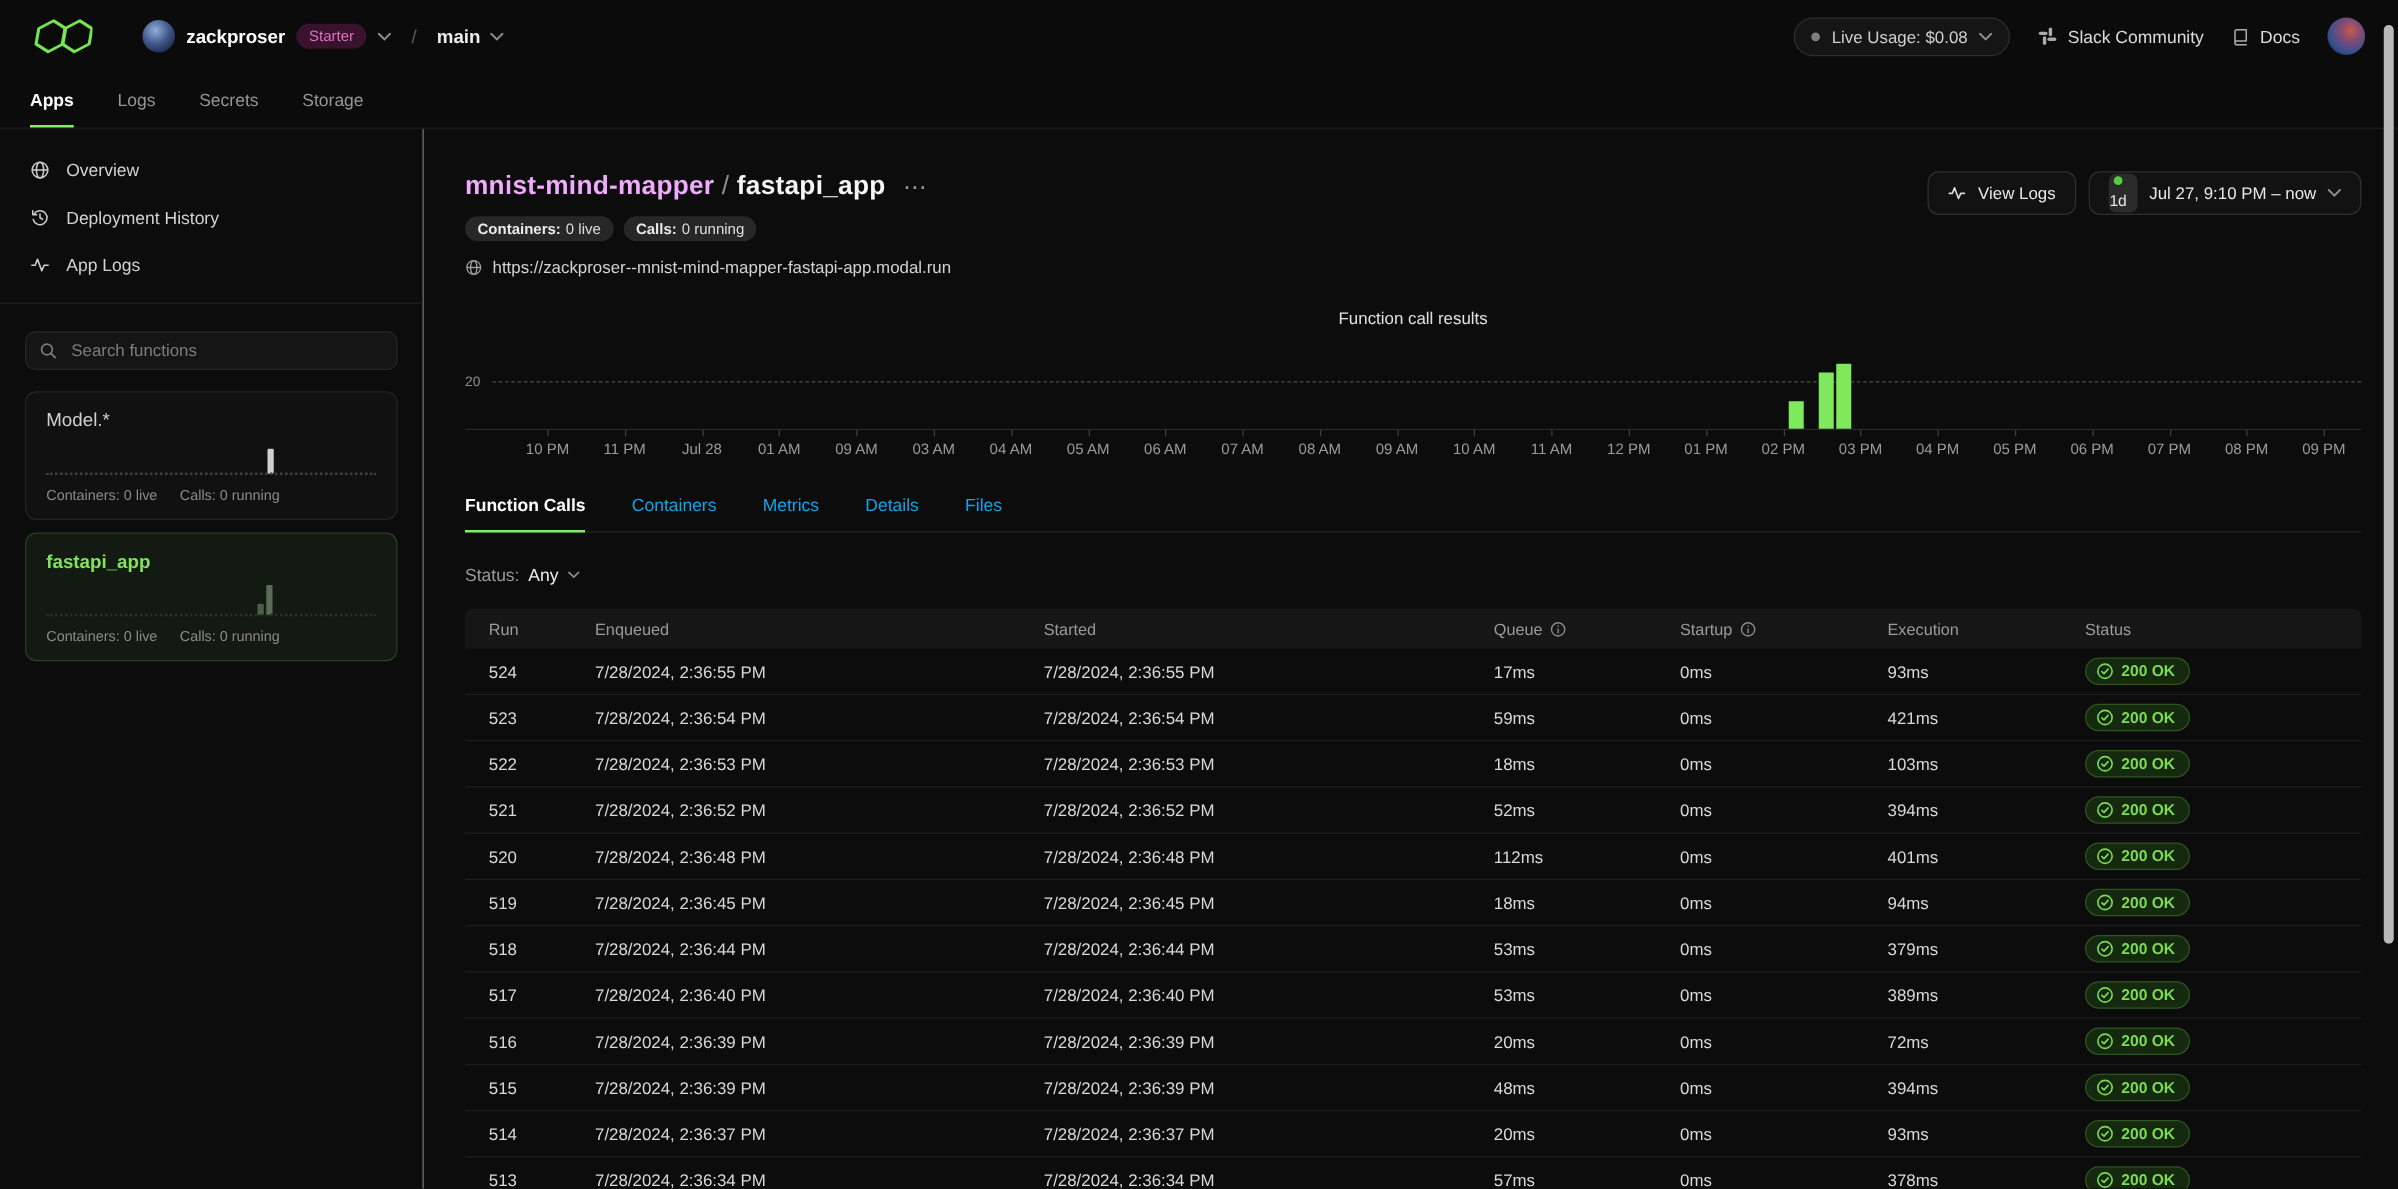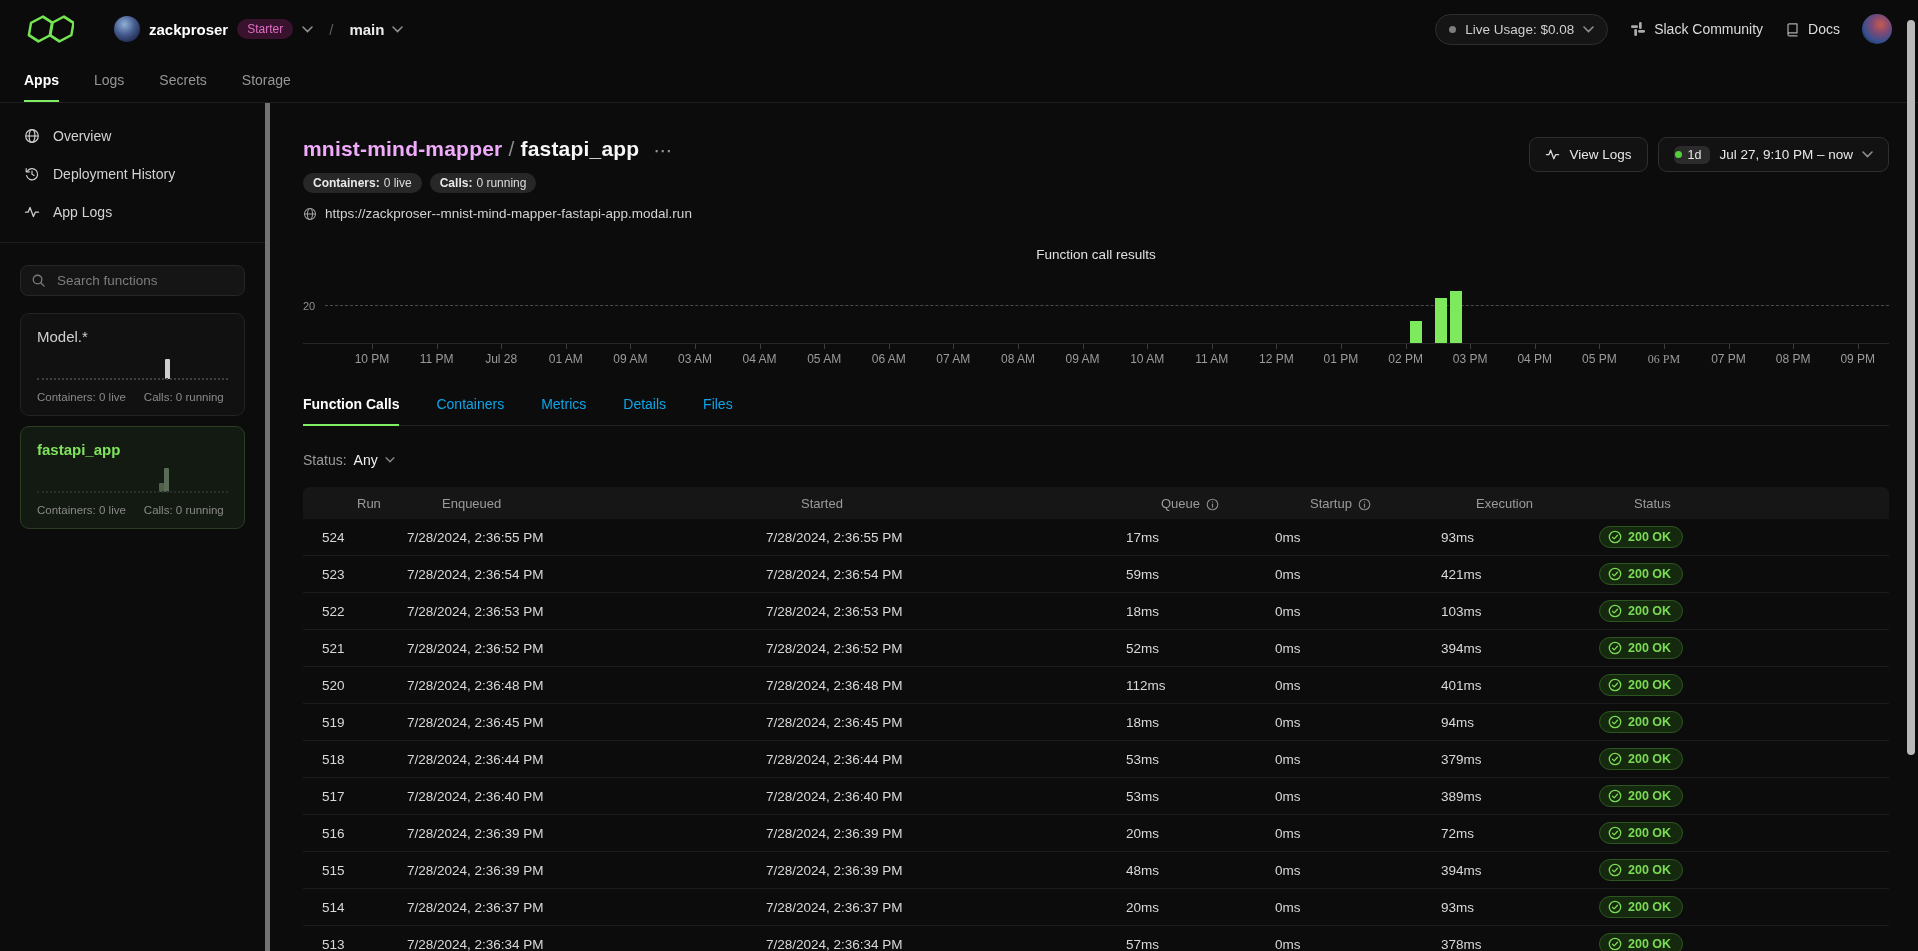--- a/index.html
+++ b/index.html
@@ -30,21 +30,21 @@
   .gray-dot { width:7px; height:7px; border-radius:50%; background:#7e7e7e; }
   .tb-link { display:flex; align-items:center; gap:8px; color:#dcdcdc; font-size:14px; cursor:pointer; }
   .tb-link .icon { color:#ababab; }
   .tabs-row { display:flex; gap:35px; padding:0 24px; height:44px; }
   .ptab { font-size:14px; color:#969696; display:flex; align-items:center; position:relative; cursor:pointer; }
   .ptab.active { color:#ffffff; font-weight:600; }
   .ptab.active::after { content:""; position:absolute; left:0; right:0; bottom:0; height:2px; background:#7fee64; }
 
   
   .layout { display:flex; height:848px; overflow:hidden; }
-  .sidebar { width:270px; flex:none; border-right:5px solid #737373; padding-top:14px; }
+  .sidebar { width:339px; flex:none; border-right:1px solid #737373; padding-top:14px; }
   .side-item { display:flex; align-items:center; gap:13px; height:38px; padding:0 24px; font-size:14px; color:#d2d2d2; cursor:pointer; }
   .sicon { color:#cdcdcd; width:16px; display:flex; }
   .side-divider { border-top:1px solid #1e1e1e; margin-top:11px; }
   .search-box { margin:22px 20px 0; height:31px; background:#151515; border:1px solid #262626; border-radius:8px;
     display:flex; align-items:center; gap:9px; padding:0 10px; color:#7d7d7d; }
   .search-box input { background:transparent; border:none; outline:none; color:#dadada; font-size:13.5px; font-family:inherit; width:100%; }
   .search-box input::placeholder { color:#7d7d7d; }
   .func-card { margin:17px 20px 0; border:1px solid #232323; background:#111111; border-radius:9px; padding:14px 16px 12px; cursor:pointer; }
   .func-card + .func-card { margin-top:10px; }
   .fc-title { font-size:15px; color:#cfcfcf; font-weight:500; }
@@ -67,21 +67,21 @@
   .ellipsis { color:#9a9a9a; font-size:19px; cursor:pointer; line-height:8px; padding-top:4px; }
   .badges { display:flex; gap:8px; margin-top:12px; }
   .badge-pill { background:#272727; border-radius:10px; padding:3px 10px; font-size:12px; color:#dedede; }
   .badge-pill b { font-weight:700; margin-right:4px; color:#e9e9e9; }
   .url-line { display:flex; align-items:center; gap:8px; margin-top:13px; font-size:13.5px; color:#d3d3d3; cursor:pointer; }
   .url-line .icon { color:#9f9f9f; }
   .head-actions { display:flex; gap:10px; }
   .btn { display:flex; align-items:center; gap:9px; height:35px; padding:0 15px; border:1px solid #2f2f2f; background:#121212;
     border-radius:9px; color:#e7e7e7; font-size:13.5px; font-family:inherit; cursor:pointer; }
   .btn .icon { color:#d9d9d9; }
-  .chip { display:flex; align-items:center; gap:6px; background:#2b2b2b; border-radius:6px; padding:2px 9px 2px 1px; font-size:12.5px; }
+  .chip { display:flex; align-items:center; gap:6px; background:#2b2b2b; border-radius:6px; padding:2px 9px 2px 1px; font-size:12.5px;flex-direction:column; }
   .chip .gdot { width:7px; height:7px; border-radius:50%; background:#52cf3a; }
   .chev { color:#8d8d8d; }
 
   
   .chart-title { text-align:center; margin-top:26px; font-size:13.5px; color:#e0e0e0; }
   .plot { position:relative; height:78px; margin-top:4px; border-bottom:1px solid #282828; }
   .grid-label { position:absolute; left:0; bottom:31px; font-size:11px; color:#8f8f8f; }
   .gridline { position:absolute; left:22px; right:0; bottom:37px; border-top:1px dashed #4b4b4b; }
   .cbar { position:absolute; bottom:0; width:12px; background:#7fe95e; }
   .xaxis { position:relative; height:30px; }
@@ -94,21 +94,21 @@
   .ctab.active { color:#ffffff; font-weight:600; }
   .ctab.active::after { content:""; position:absolute; left:0; right:0; bottom:-1px; height:2px; background:#7fee64; }
   .filter-row { display:flex; align-items:center; gap:7px; margin-top:26px; font-size:14px; cursor:pointer; width:fit-content; }
   .f-label { color:#9a9a9a; }
   .f-value { color:#f0f0f0; }
 
   
   .table { margin-top:19px; }
   .tgrid { display:grid; grid-template-columns:85px 359px 360px 149px 166px 158px 1fr; padding-left:19px; align-items:center; }
   .thead { background:#161616; height:32px; border-radius:6px 6px 0 0; color:#9b9b9b; font-size:13px; }
-  .th { display:flex; align-items:flex-end; gap:6px;margin-left:35px; }
+  .th { display:flex; align-items:center; gap:6px; }
   .th .icon { color:#8a8a8a; display:flex; }
   .trow { height:37px; border-bottom:1px solid #1c1c1c; color:#d9d9d9; font-size:13.5px; cursor:pointer; }
   .status-badge { display:inline-flex; align-items:center; gap:6px; background:#15290e; border:1px solid #2d5520;
     color:#7bdb55; border-radius:999px; padding:3px 11px 3px 8px; font-size:12.5px; font-weight:600; }
 
   .scroll-thumb { position:absolute; top:20px; right:3px; width:8px; height:735px; background:#b9b9b9; border-radius:4px; z-index:10; cursor:pointer; }
 </style>
 </head>
 <body>
 
@@ -344,21 +344,21 @@
             <span class="xlabel" style="left: 65.445%;">01 PM</span>
             <span class="xtick" style="left: 69.518%;"></span>
             <span class="xlabel" style="left: 69.518%;">02 PM</span>
             <span class="xtick" style="left: 73.591%;"></span>
             <span class="xlabel" style="left: 73.591%;">03 PM</span>
             <span class="xtick" style="left: 77.664%;"></span>
             <span class="xlabel" style="left: 77.664%;">04 PM</span>
             <span class="xtick" style="left: 81.737%;"></span>
             <span class="xlabel" style="left: 81.737%;">05 PM</span>
             <span class="xtick" style="left: 85.81%;"></span>
-            <span class="xlabel" style="left: 85.81%; font-family: Liberation Serif, serif;">06 PM</span>
+            <span class="xlabel" style="left: 85.81%;">06 PM</span>
             <span class="xtick" style="left: 89.883%;"></span>
             <span class="xlabel" style="left: 89.883%;">07 PM</span>
             <span class="xtick" style="left: 93.956%;"></span>
             <span class="xlabel" style="left: 93.956%;">08 PM</span>
             <span class="xtick" style="left: 98.029%;"></span>
             <span class="xlabel" style="left: 98.029%;">09 PM</span>
           </div>
       </section>
 
       <nav class="content-tabs" id="content-tabs">

